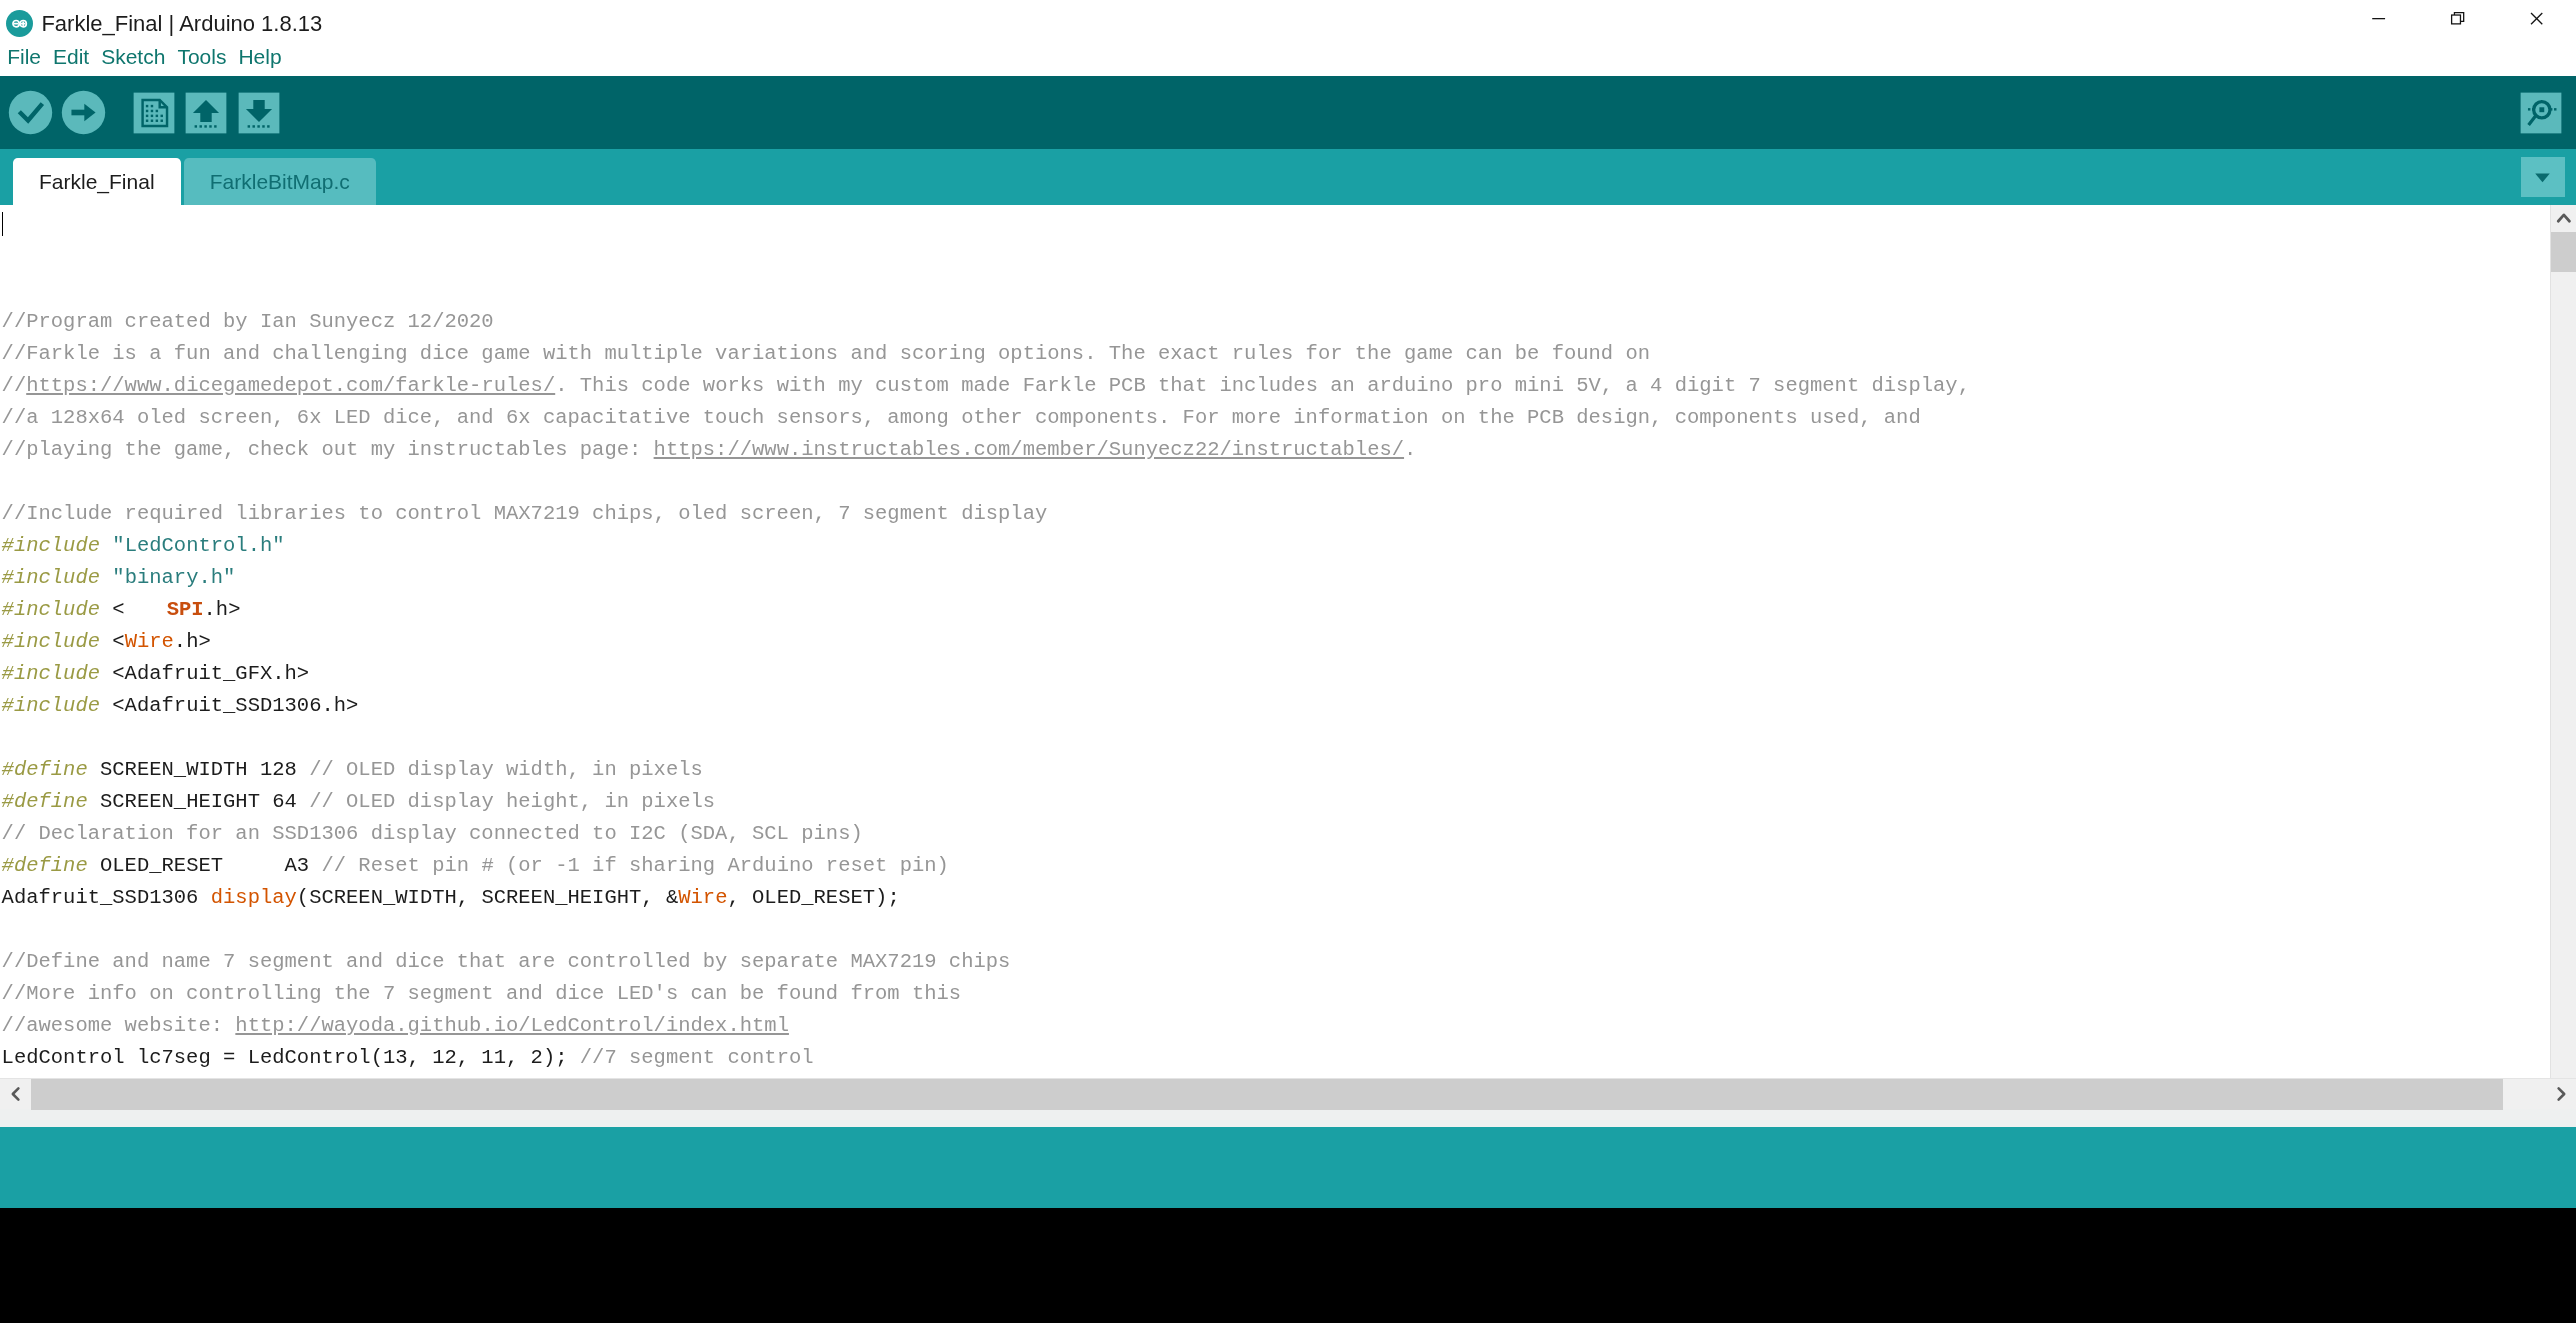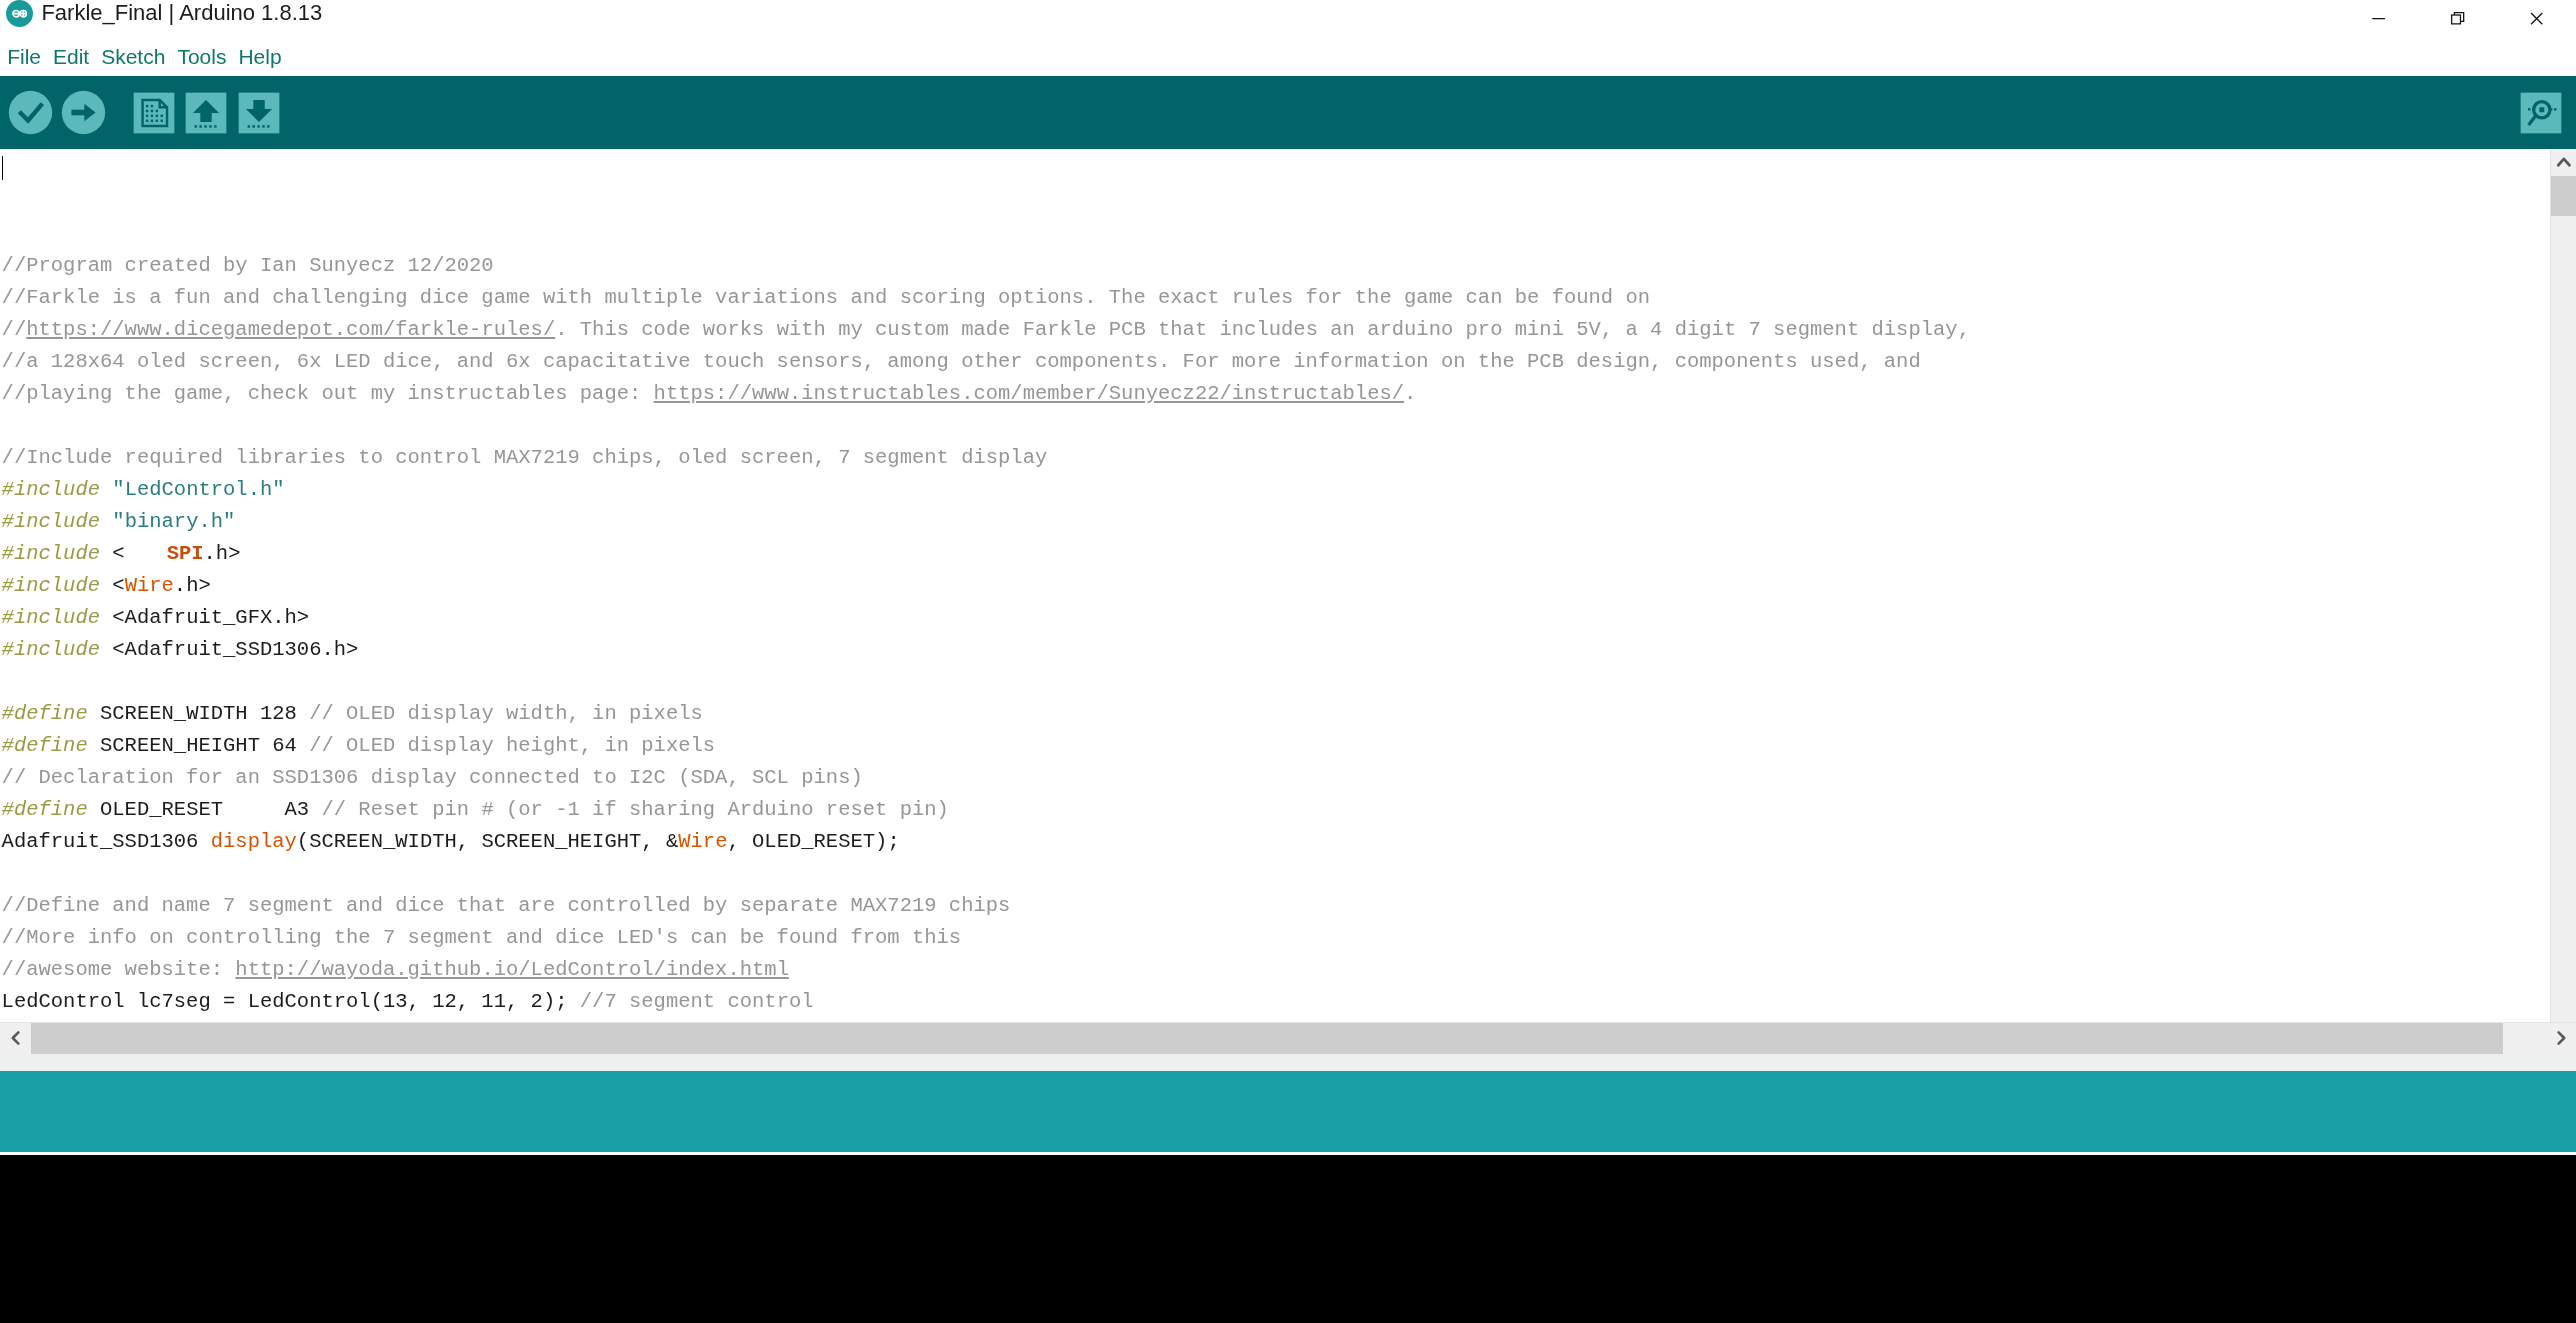--- a/index.html
+++ b/index.html
@@ -7,21 +7,21 @@
     width: 2576px; height: 1324px;
     background: #000000;
     font-family: "Liberation Sans", sans-serif;
     overflow: hidden;
   }
   .app { width: 2576px; height: 1155px; background: #ffffff; position: relative; }
 
   
   .titlebar {
     height: 37px; background: #ffffff;
-    display: flex; align-items: flex-start;
+    display: flex; align-items: flex-end;
     position: relative;
   }
   .logo {
     width: 27px; height: 27px; margin-left: 6.4px; margin-right: 8px;
     border-radius: 50%;
     background: #1a9b9b;
     display: flex; align-items: center; justify-content: center;
     flex-shrink: 0;
   }
   .logo svg { display: block; }
@@ -292,20 +292,29 @@
         <g fill="#006468">
           <rect x="11" y="21" width="3" height="3"></rect>
             <rect x="16" y="21" width="3" height="3"></rect>
           <rect x="38" y="21" width="3" height="3"></rect>
             <rect x="43" y="21" width="3" height="3"></rect>
         </g>
       </svg>
     </div>
   </div>
 
+  <div class="tabbar">
+    <div class="tab active">Farkle_Final</div>
+    <div class="tab inactive">FarkleBitMap.c</div>
+    <div class="tabmenu">
+      <svg width="21" height="21" viewBox="0 0 26 26">
+          <polygon points="4,8 22,8 13,19" fill="#0a6a6e"></polygon>
+        </svg>
+    </div>
+  </div>
 
   <div class="editorwrap">
     <div class="code" id="code-root">
       <div class="cursor"></div>
     <div class="ln"><span class="c-comment">//Program created by Ian Sunyecz 12/2020</span></div><div class="ln"><span class="c-comment">//Farkle is a fun and challenging dice game with multiple variations and scoring options. The exact rules for the game can be found on</span></div><div class="ln"><span class="c-comment">//</span><span class="c-link">https://www.dicegamedepot.com/farkle-rules/</span><span class="c-comment">. This code works with my custom made Farkle PCB that includes an arduino pro mini 5V, a 4 digit 7 segment display,</span></div><div class="ln"><span class="c-comment">//a 128x64 oled screen, 6x LED dice, and 6x capacitative touch sensors, among other components. For more information on the PCB design, components used, and</span></div><div class="ln"><span class="c-comment">//playing the game, check out my instructables page: </span><span class="c-link">https://www.instructables.com/member/Sunyecz22/instructables/</span><span class="c-comment">.</span></div><div class="ln">&nbsp;</div><div class="ln"><span class="c-comment">//Include required libraries to control MAX7219 chips, oled screen, 7 segment display</span></div><div class="ln"><span class="c-pre">#include</span><span class="c-plain"> </span><span class="c-string">"LedControl.h"</span></div><div class="ln"><span class="c-pre">#include</span><span class="c-plain"> </span><span class="c-string">"binary.h"</span></div><div class="ln"><span class="c-pre">#include</span><span class="c-plain"> &lt;</span><span class="c-kwb">SPI</span><span class="c-plain">.h&gt;</span></div><div class="ln"><span class="c-pre">#include</span><span class="c-plain"> &lt;</span><span class="c-kw">Wire</span><span class="c-plain">.h&gt;</span></div><div class="ln"><span class="c-pre">#include</span><span class="c-plain"> &lt;Adafruit_GFX.h&gt;</span></div><div class="ln"><span class="c-pre">#include</span><span class="c-plain"> &lt;Adafruit_SSD1306.h&gt;</span></div><div class="ln">&nbsp;</div><div class="ln"><span class="c-pre">#define</span><span class="c-plain"> SCREEN_WIDTH 128 </span><span class="c-comment">// OLED display width, in pixels</span></div><div class="ln"><span class="c-pre">#define</span><span class="c-plain"> SCREEN_HEIGHT 64 </span><span class="c-comment">// OLED display height, in pixels</span></div><div class="ln"><span class="c-comment">// Declaration for an SSD1306 display connected to I2C (SDA, SCL pins)</span></div><div class="ln"><span class="c-pre">#define</span><span class="c-plain"> OLED_RESET     A3 </span><span class="c-comment">// Reset pin # (or -1 if sharing Arduino reset pin)</span></div><div class="ln"><span class="c-plain">Adafruit_SSD1306 </span><span class="c-kw">display</span><span class="c-plain">(SCREEN_WIDTH, SCREEN_HEIGHT, &amp;</span><span class="c-kw">Wire</span><span class="c-plain">, OLED_RESET);</span></div><div class="ln">&nbsp;</div><div class="ln"><span class="c-comment">//Define and name 7 segment and dice that are controlled by separate MAX7219 chips</span></div><div class="ln"><span class="c-comment">//More info on controlling the 7 segment and dice LED's can be found from this</span></div><div class="ln"><span class="c-comment">//awesome website: </span><span class="c-link">http://wayoda.github.io/LedControl/index.html</span></div><div class="ln"><span class="c-plain">LedControl lc7seg = LedControl(13, 12, 11, 2); </span><span class="c-comment">//7 segment control</span></div></div>
     <div class="vscroll">
       <div class="vs-arrow">
         <svg width="17.7" height="17.7" viewBox="0 0 22 22">
             <polyline points="4,14 11,6 18,14" fill="none" stroke="#595959" stroke-width="3.4" stroke-linecap="round" stroke-linejoin="round"></polyline>
           </svg>

